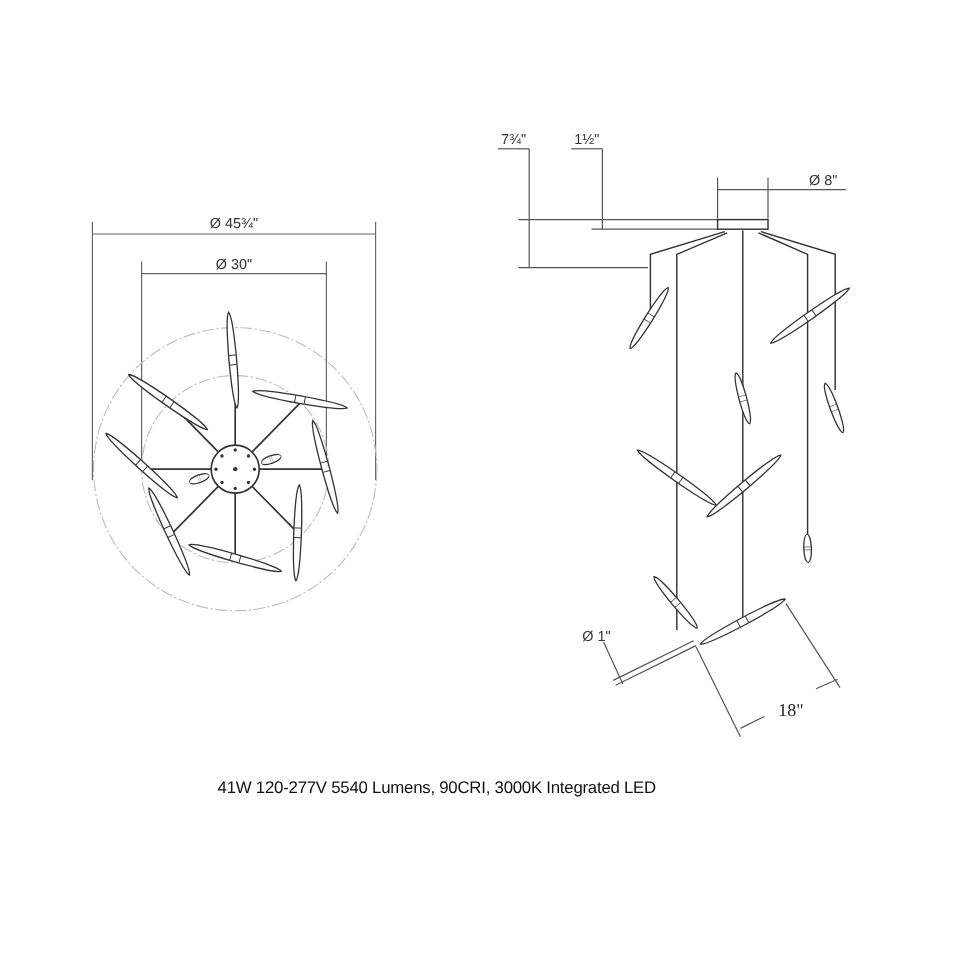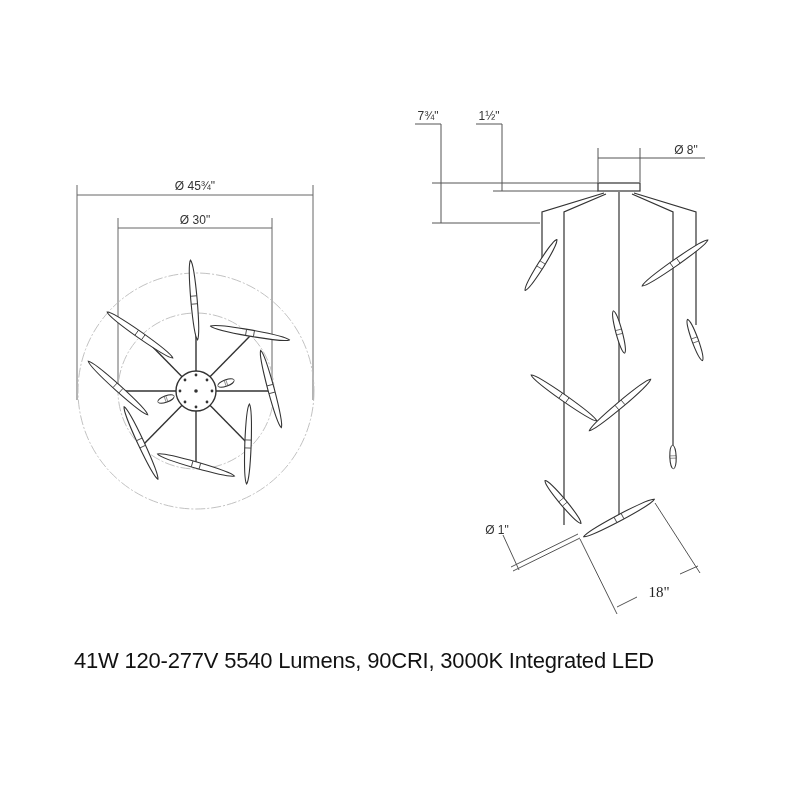--- a/index.html
+++ b/index.html
@@ -2,21 +2,21 @@
 <html><head>
   <meta charset="utf-8">
   <style>
     html, body { margin: 0; padding: 0; background: #ffffff; }
     body { width: 800px; height: 800px; position: relative; overflow: hidden; }
     #drawing { position: absolute; left: 0; top: 0; width: 800px; height: 800px; }
     .dimtext { font-family: "Liberation Sans", sans-serif; font-size: 12px; fill: #333; }
     .dimserif { font-family: "Liberation Serif", serif; font-size: 15px; fill: #222; }
     .caption {
       position: absolute; left: 0; top: 648px; width: 728px; text-align: center;
-      font-family: "Liberation Sans", sans-serif; font-size: 22px; color: #111;
+      font-family: "Liberation Sans", sans-serif; font-size: 14px; color: #111;
       letter-spacing: -0.2px;
     }
   </style>
 </head>
 <body>
 
 <svg id="drawing" viewBox="0 0 800 800" xmlns="http://www.w3.org/2000/svg">
   <defs>
     <g id="rod">
 

